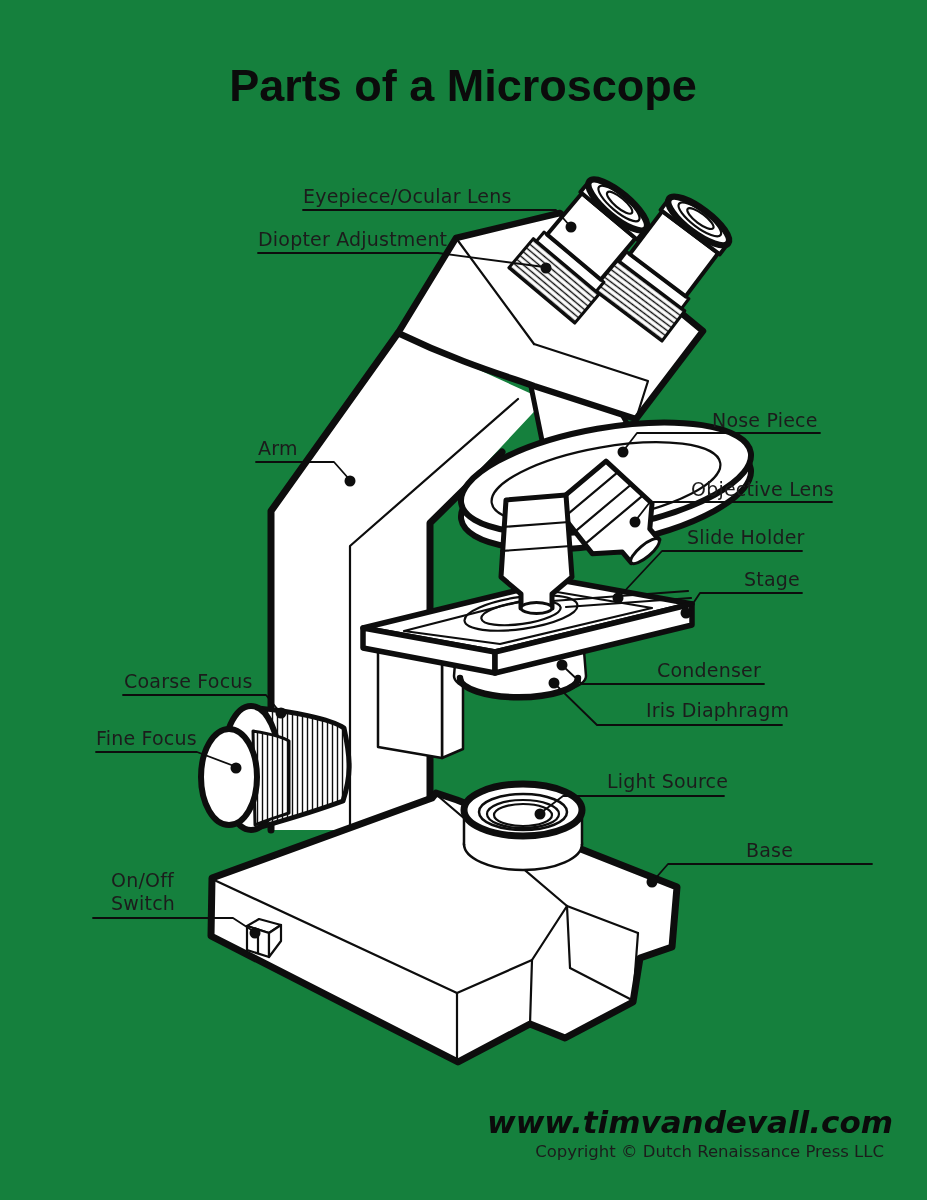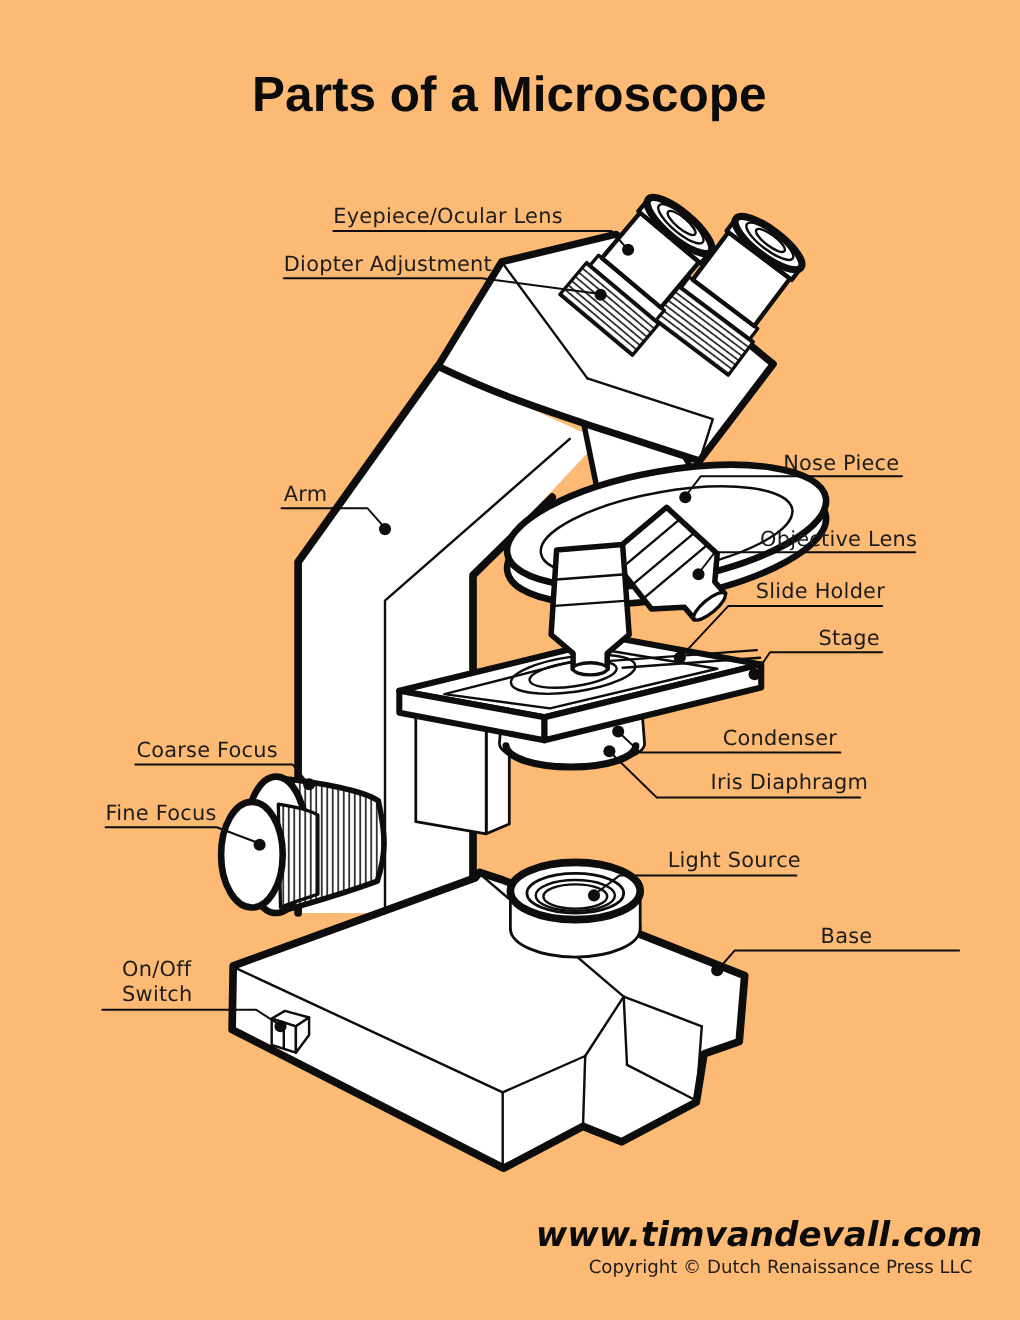--- a/index.html
+++ b/index.html
@@ -1,16 +1,16 @@
 <!DOCTYPE html>
 <html><head>
 <meta charset="utf-8">
 <style>
   html,body{margin:0;padding:0;background:#e8e8e8;}
-  .page{width:927px;height:1200px;position:relative;background:#fdba74;margin:0 auto;overflow:hidden;}
+  .page{width:927px;height:1200px;position:relative;background:#15803d;margin:0 auto;overflow:hidden;}
   svg{position:absolute;left:0;top:0;}
   .ttl{font-family:"Liberation Sans",sans-serif;font-weight:bold;font-size:45px;fill:#0b0b0b;letter-spacing:0px;}
   .lbl{font-family:"DejaVu Sans",sans-serif;font-size:19px;fill:#1c1c1c;letter-spacing:0.2px;}
   .web{font-family:"DejaVu Sans",sans-serif;font-style:italic;font-weight:bold;font-size:31px;fill:#0b0b0b;}
   .cpy{font-family:"DejaVu Sans",sans-serif;font-size:16.5px;fill:#1c1c1c;}
   .w{fill:#ffffff;stroke:#0d0d0d;stroke-linejoin:round;stroke-linecap:round;}
   .n{fill:none;stroke:#0d0d0d;stroke-linejoin:round;stroke-linecap:round;}
   .h{fill:url(#hatch);stroke:#0d0d0d;stroke-linejoin:round;}
   .s7{stroke-width:7}.s65{stroke-width:6.5}.s6{stroke-width:6}.s55{stroke-width:5.5}
   .s5{stroke-width:5}.s4{stroke-width:4}.s3{stroke-width:3}.s25{stroke-width:2.5}

